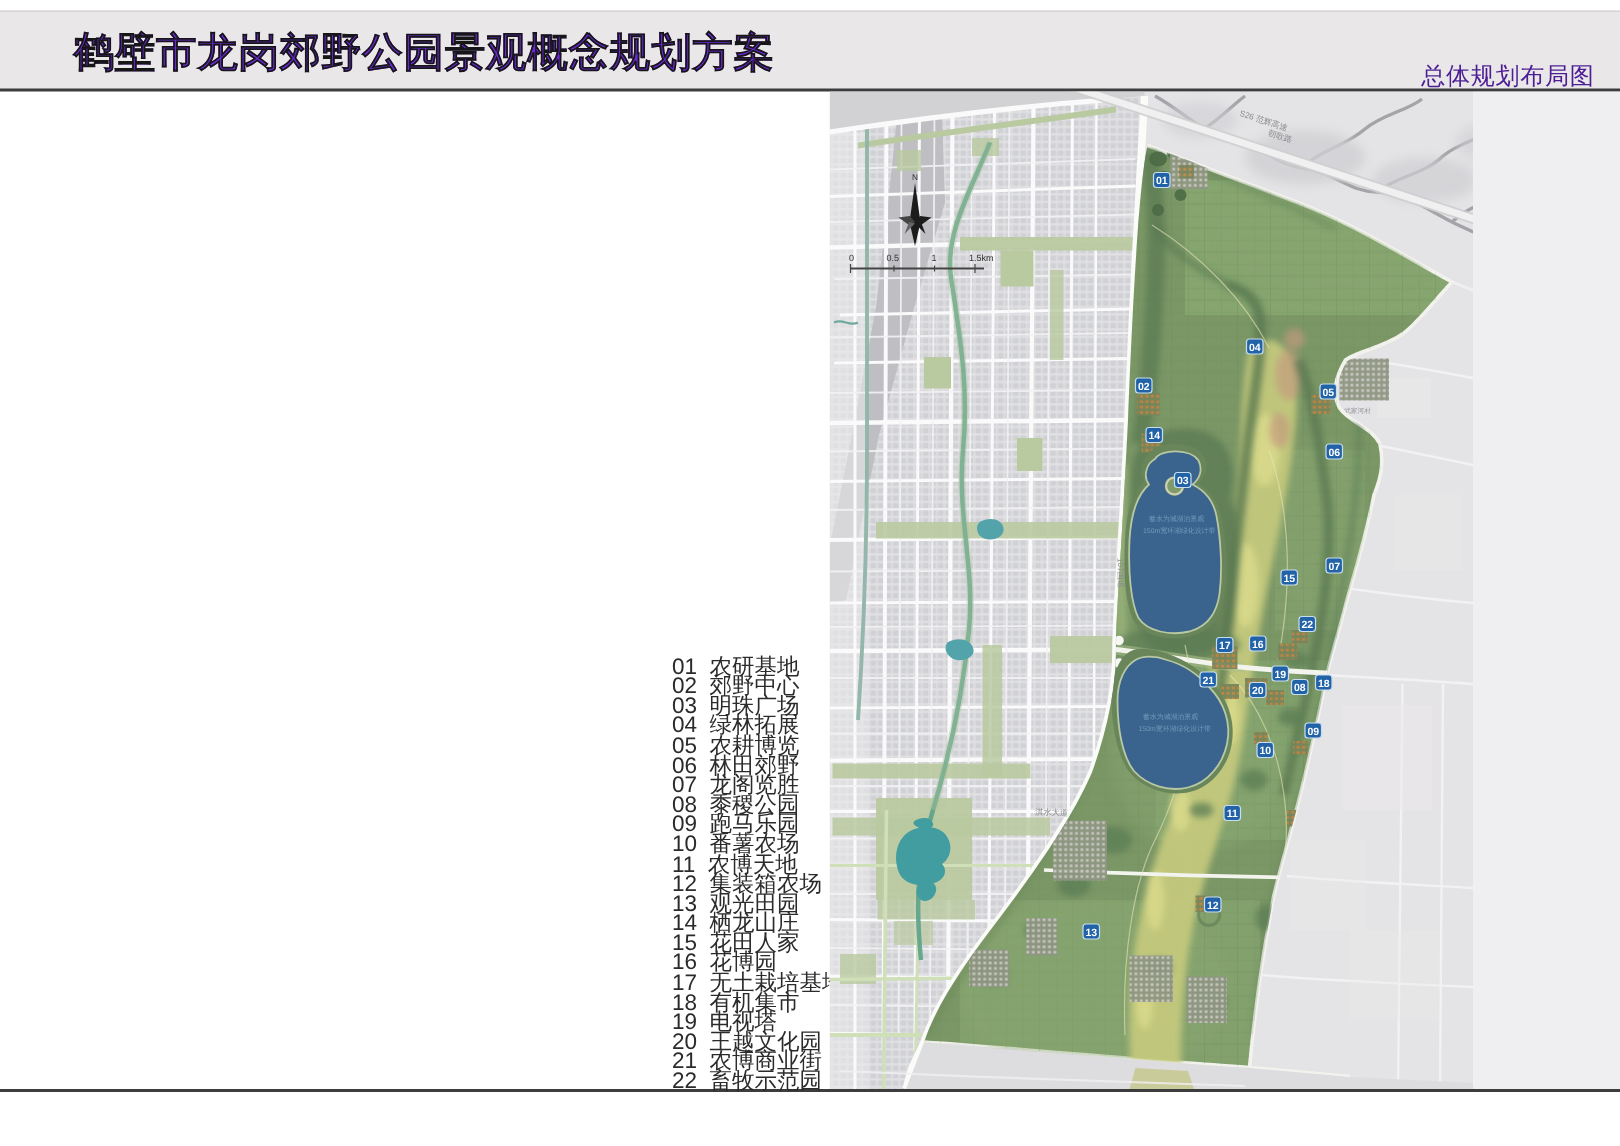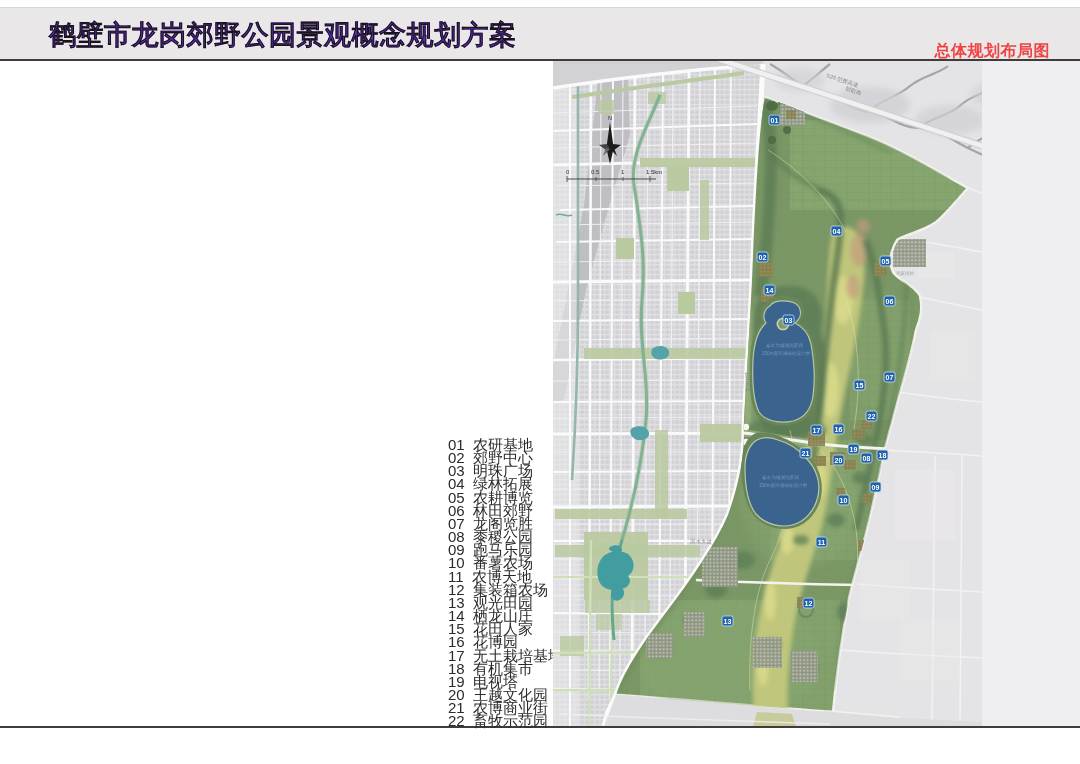--- a/index.html
+++ b/index.html
@@ -6,21 +6,21 @@
   body{width:1080px;height:764px;position:relative;background:#ffffff;font-family:"Liberation Sans", sans-serif;overflow:hidden;}
   .abs{position:absolute;}
 </style>
 </head>
 <body>
 
 <div class="abs" style="left:0;top:7px;width:1080px;height:52px;background:#e9e7e8;border-top:1px solid #d6d4d5;"></div>
 
 <div class="abs" style="left:49px;top:17px;font-size:27px;font-weight:bold;color:#6d28d9;letter-spacing:0.5px;text-align:center;-webkit-text-stroke:0.25px #161616;">鹤壁市龙岗郊野公园景观概念规划方案</div>
 
-<div class="abs" style="right:30px;top:41px;font-size:16px;font-weight:bold;color:#ef4444;letter-spacing:0.5px;">总体规划布局图</div>
+<div class="abs" style="right:17px;top:41px;font-size:16px;font-weight:normal;color:#4c1d95;letter-spacing:0.5px;">总体规划布局图</div>
 
 <div class="abs" style="left:0;top:59px;width:1080px;height:2px;background:#3d3d3d;"></div>
 
 <div class="abs" style="left:0;top:726px;width:1080px;height:2px;background:#3d3d3d;"></div>
 
 <div class="abs" style="left:448px;top:438px;font-size:15px;line-height:13.15px;color:#2b2b2b;white-space:pre;">01  农研基地
 02  郊野中心
 03  明珠广场
 04  绿林拓展
 05  农耕博览

